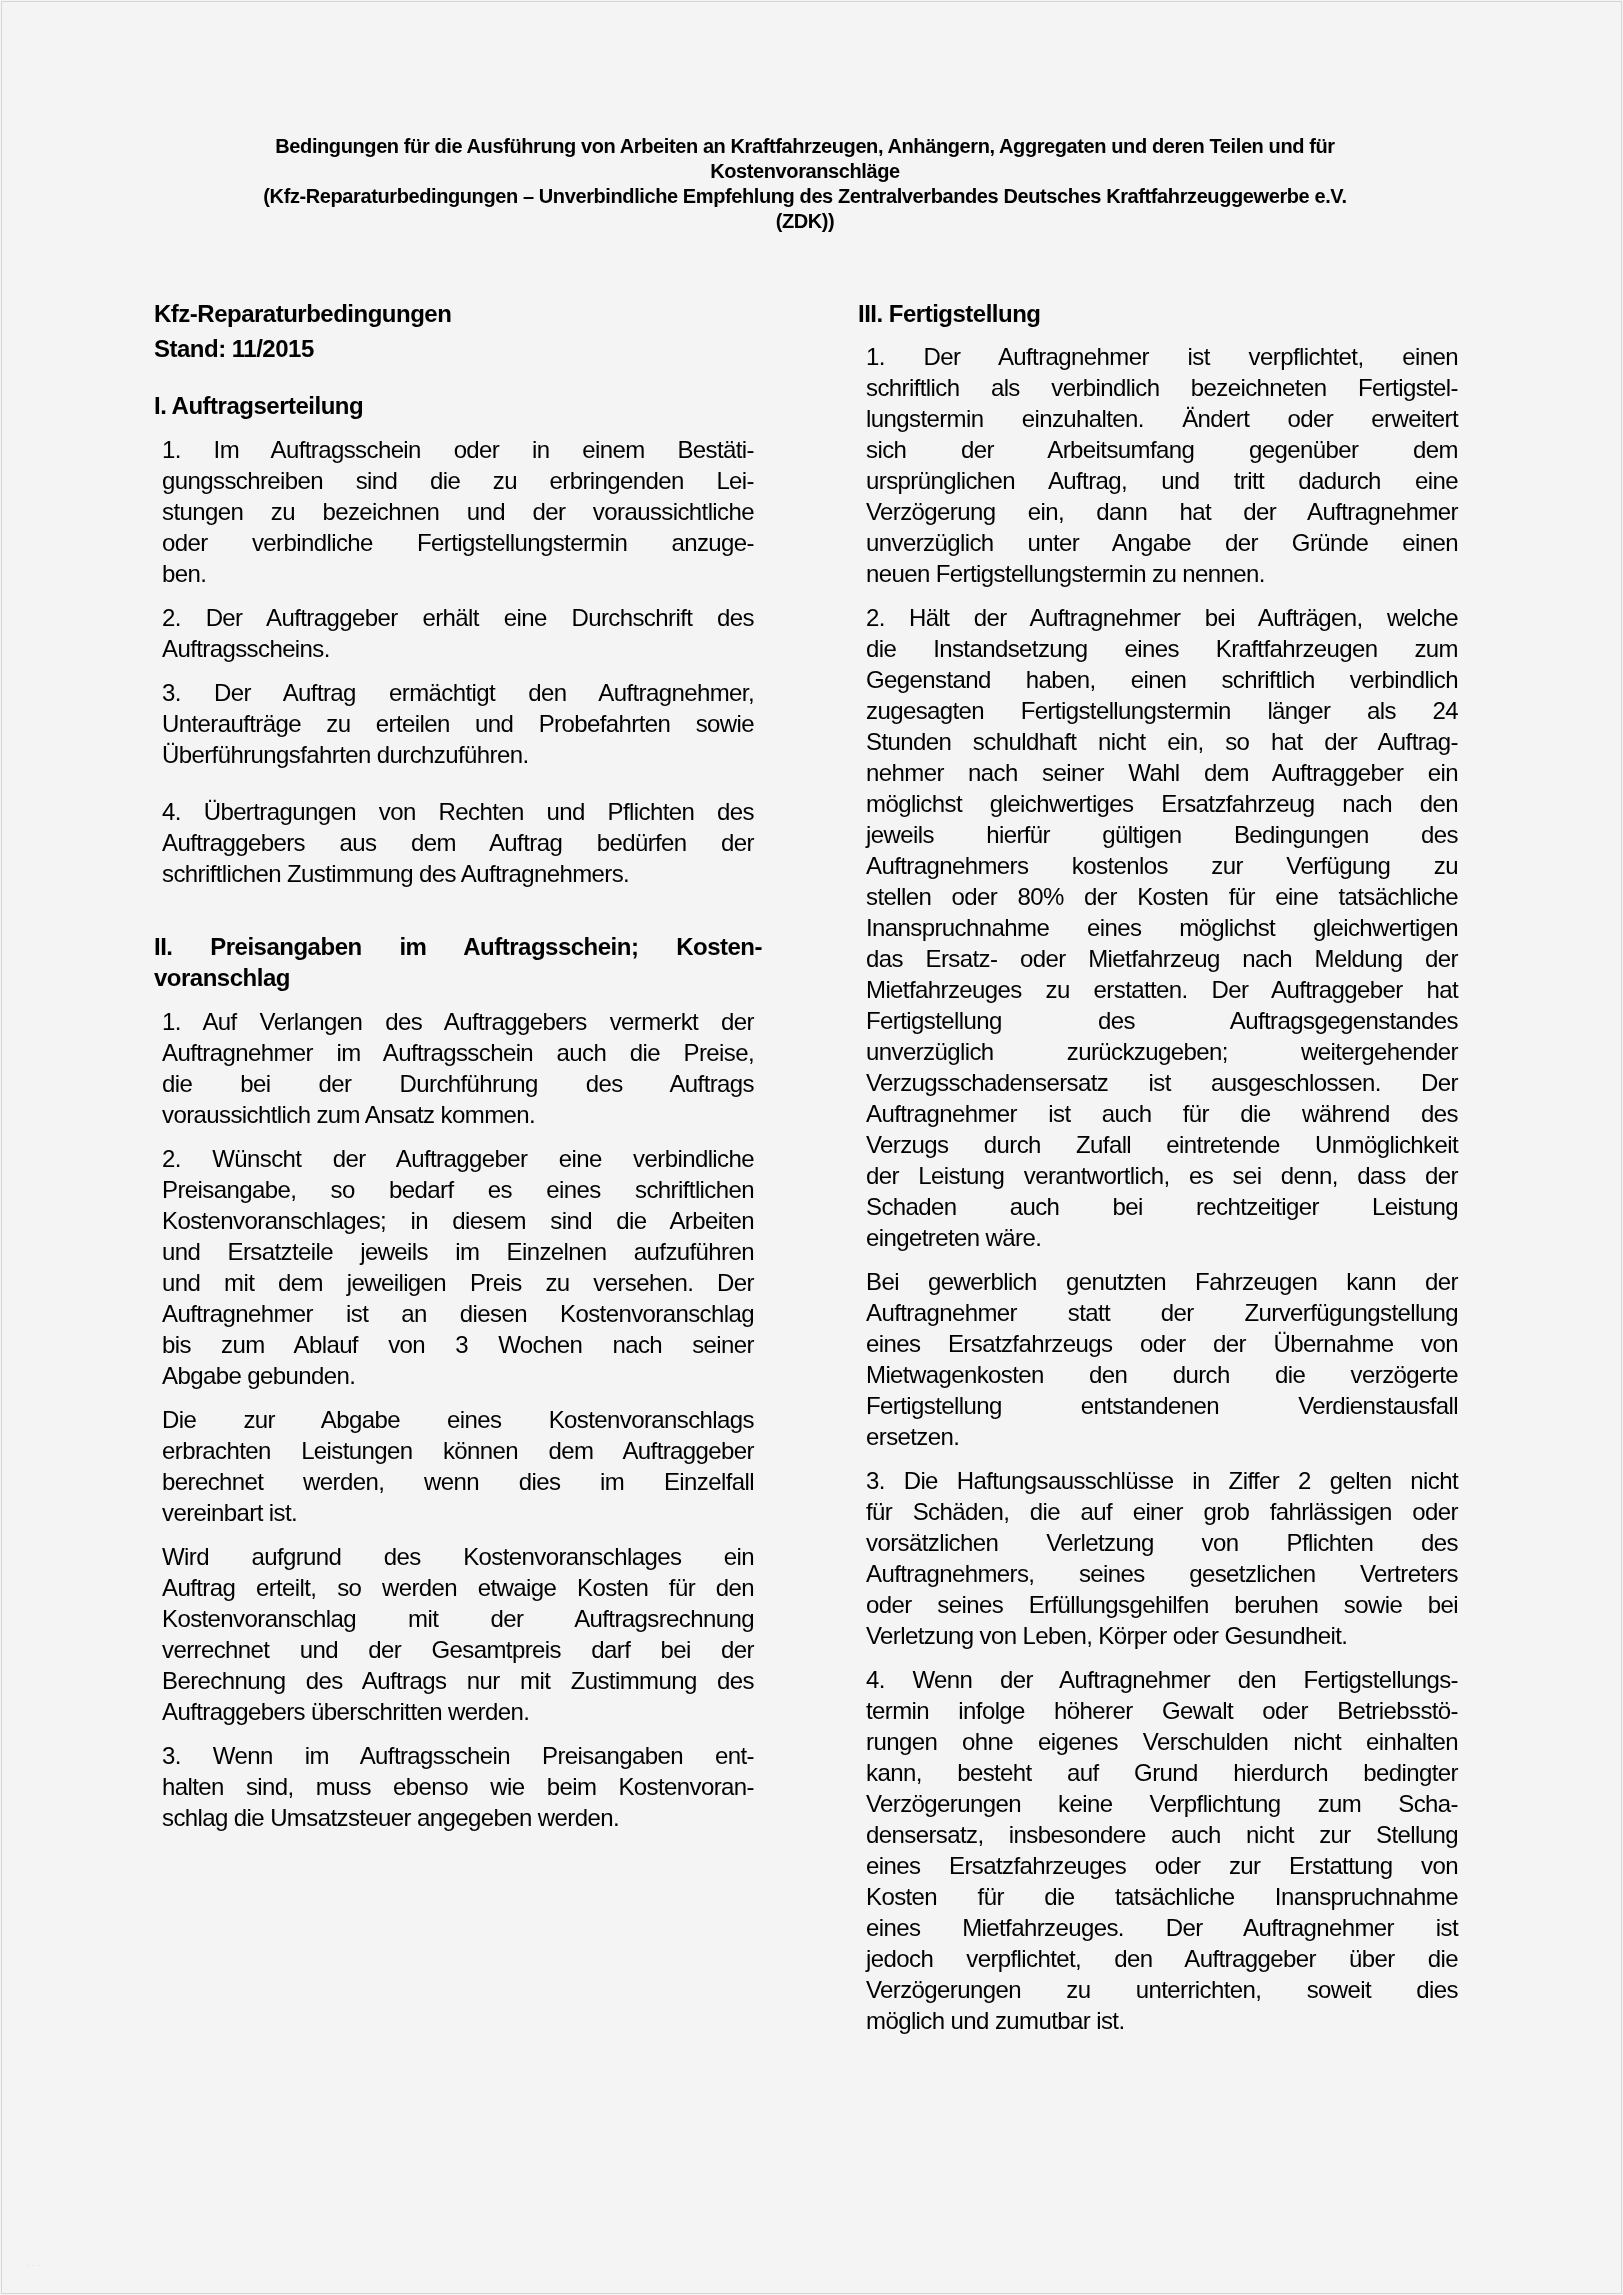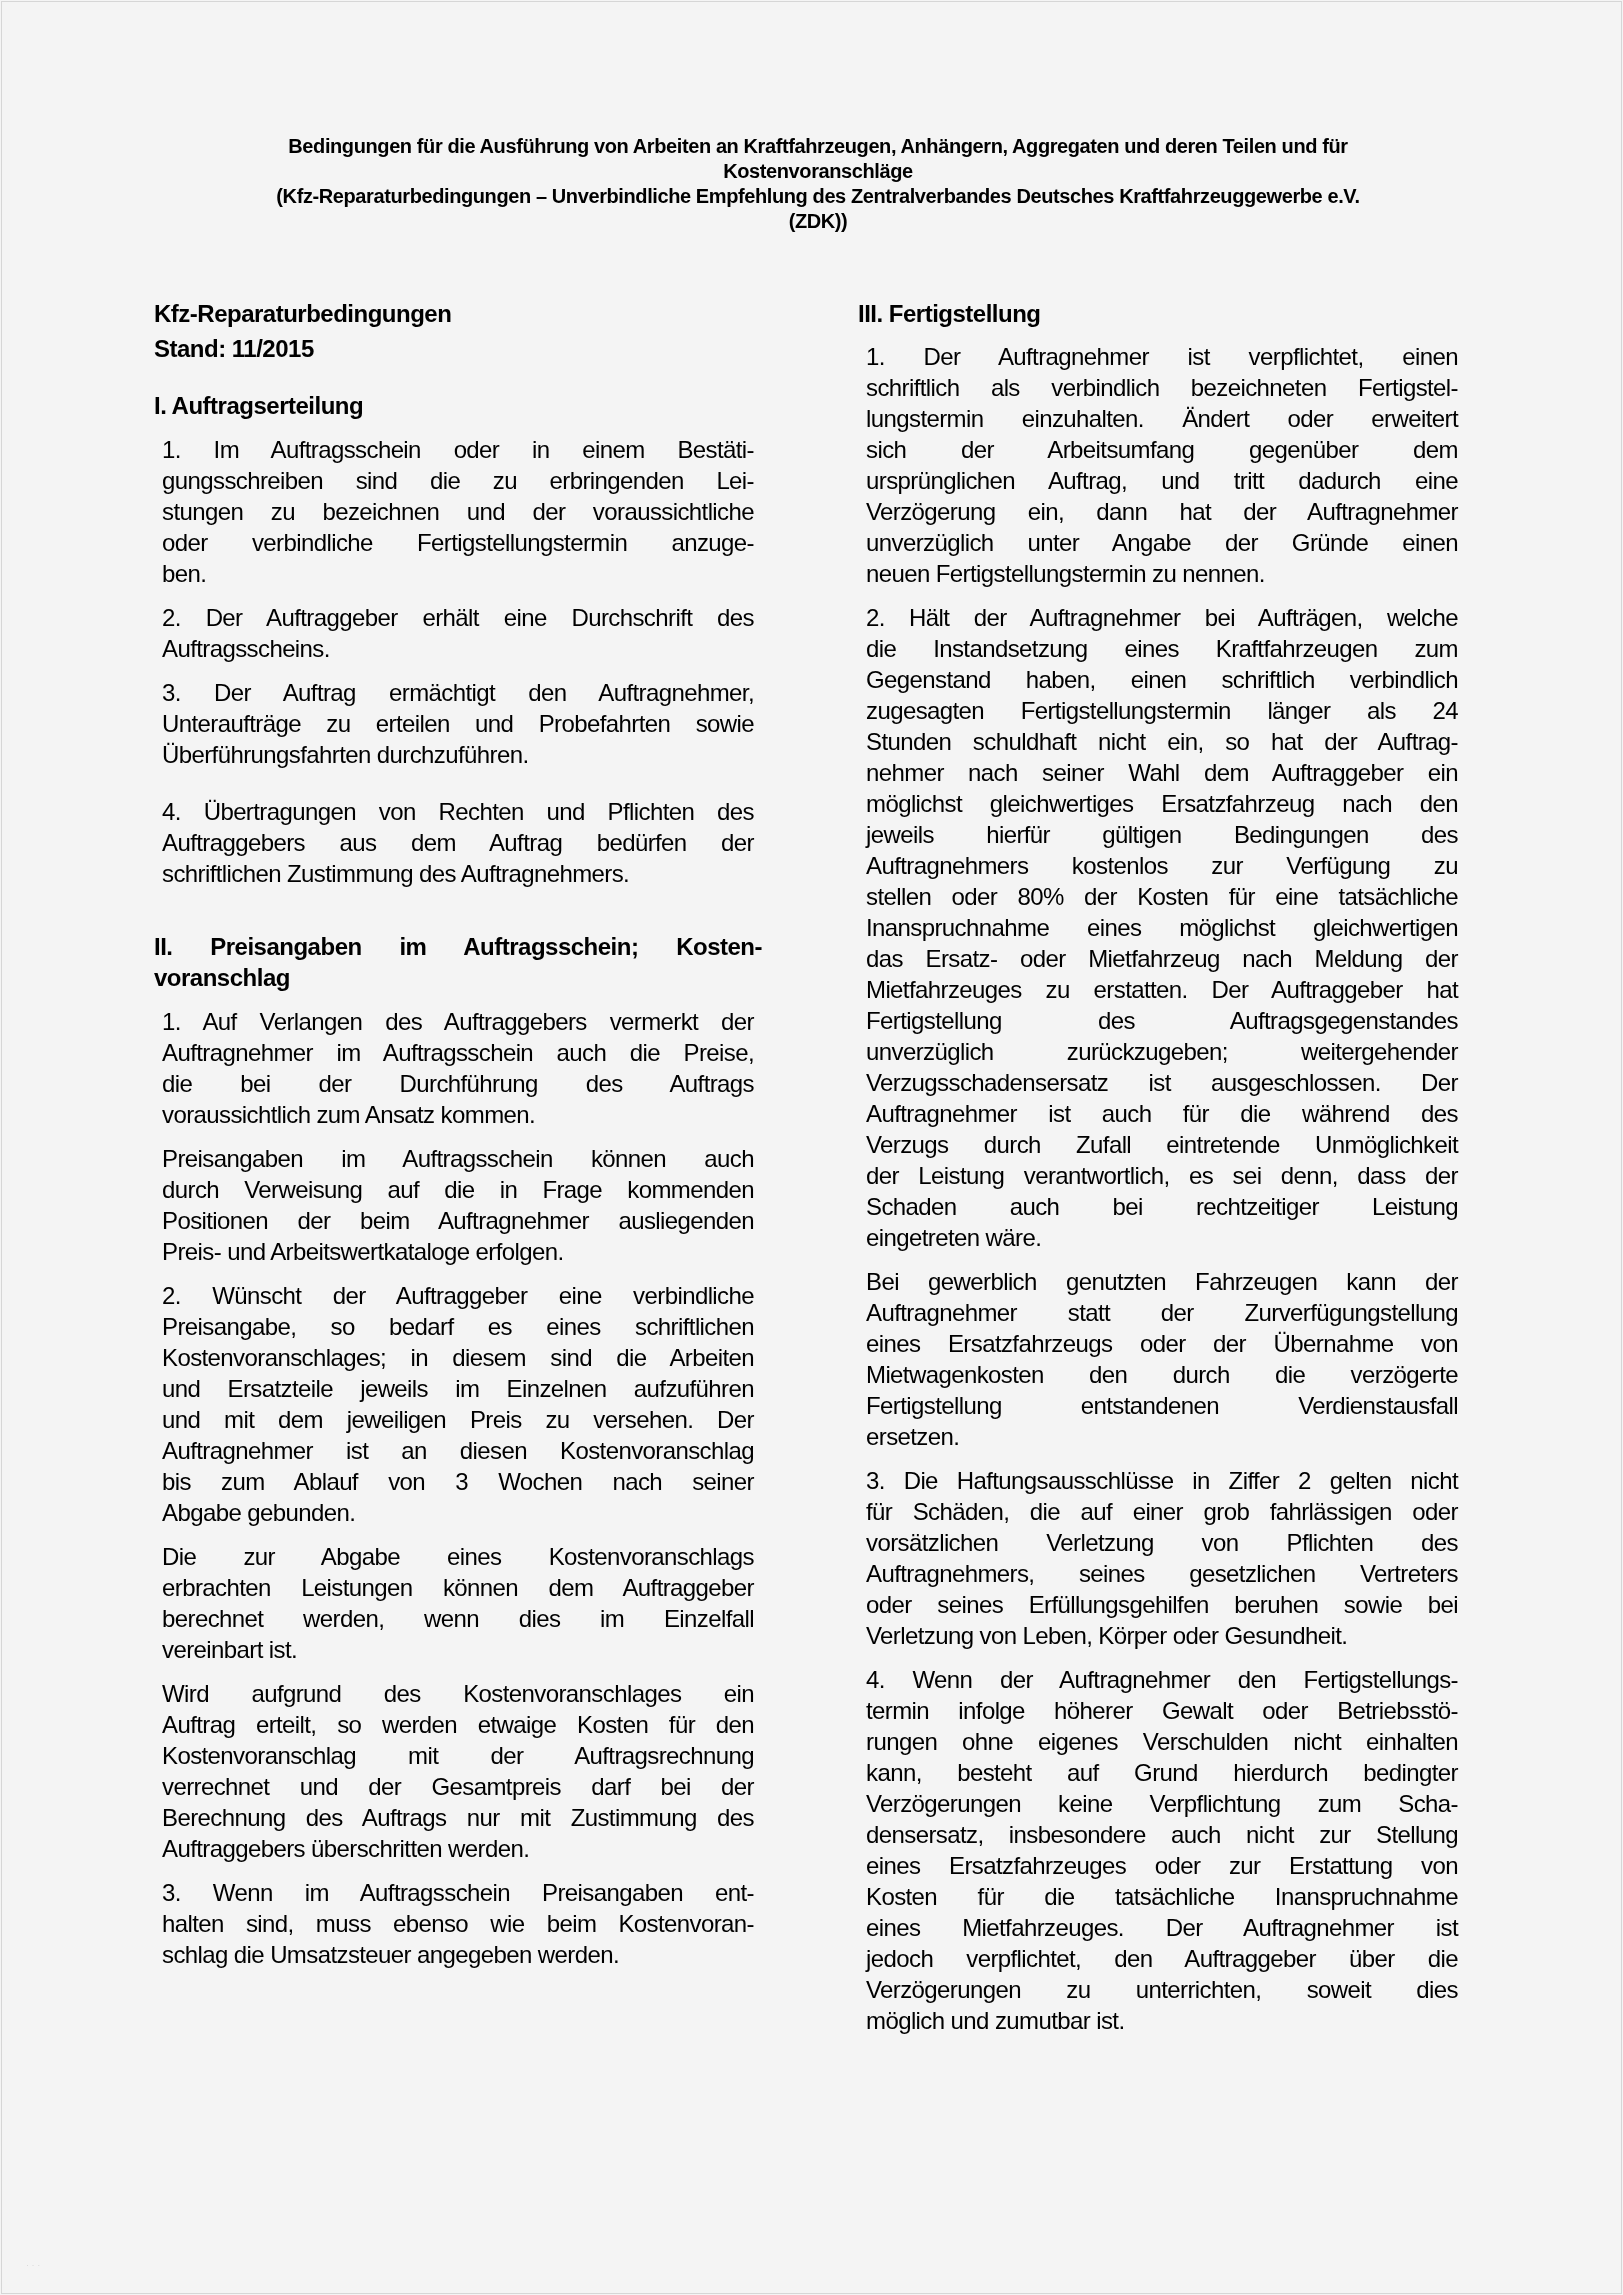--- a/index.html
+++ b/index.html
@@ -17,21 +17,21 @@
   }
   .page-frame {
     position: absolute;
     left: 1.3px; top: 1.3px; right: 1.3px; bottom: 1.3px;
     border: 1.3px solid #d6d6d6;
     box-sizing: border-box;
     pointer-events: none;
   }
   .title-block {
     position: absolute;
-    left: 131px;
+    left: 118px;
     top: 134px;
     width: 1374px;
     text-align: center;
     font-weight: bold;
     font-size: 20px;
     line-height: 25px;
     letter-spacing: -0.4px;
   }
   .title-block .tline { display: block; white-space: nowrap; }
 
@@ -126,26 +126,20 @@
   <div style="margin-top:42px">
       <div class="heading">
         <span class="hl just">II. Preisangaben im Auftragsschein; Kosten-</span>
         <span class="hl">voranschlag</span>
       </div>
       <p class="para" style="margin-top: 13px;">
         <span class="ln">1. Auf Verlangen des Auftraggebers vermerkt der</span>
         <span class="ln">Auftragnehmer im Auftragsschein auch die Preise,</span>
         <span class="ln">die bei der Durchführung des Auftrags</span>
         <span class="ln last">voraussichtlich zum Ansatz kommen.</span>
-      </p>
-      <p class="para" style="margin-top: 13px;">
-        <span class="ln">Preisangaben im Auftragsschein können auch</span>
-        <span class="ln">durch Verweisung auf die in Frage kommenden</span>
-        <span class="ln">Positionen der beim Auftragnehmer ausliegenden</span>
-        <span class="ln last">Preis- und Arbeitswertkataloge erfolgen.</span>
       </p>
       <p class="para" style="margin-top: 13px;">
         <span class="ln">2. Wünscht der Auftraggeber eine verbindliche</span>
         <span class="ln">Preisangabe, so bedarf es eines schriftlichen</span>
         <span class="ln">Kostenvoranschlages; in diesem sind die Arbeiten</span>
         <span class="ln">und Ersatzteile jeweils im Einzelnen aufzuführen</span>
         <span class="ln">und mit dem jeweiligen Preis zu versehen. Der</span>
         <span class="ln">Auftragnehmer ist an diesen Kostenvoranschlag</span>
         <span class="ln">bis zum Ablauf von 3 Wochen nach seiner</span>
         <span class="ln last">Abgabe gebunden.</span>

